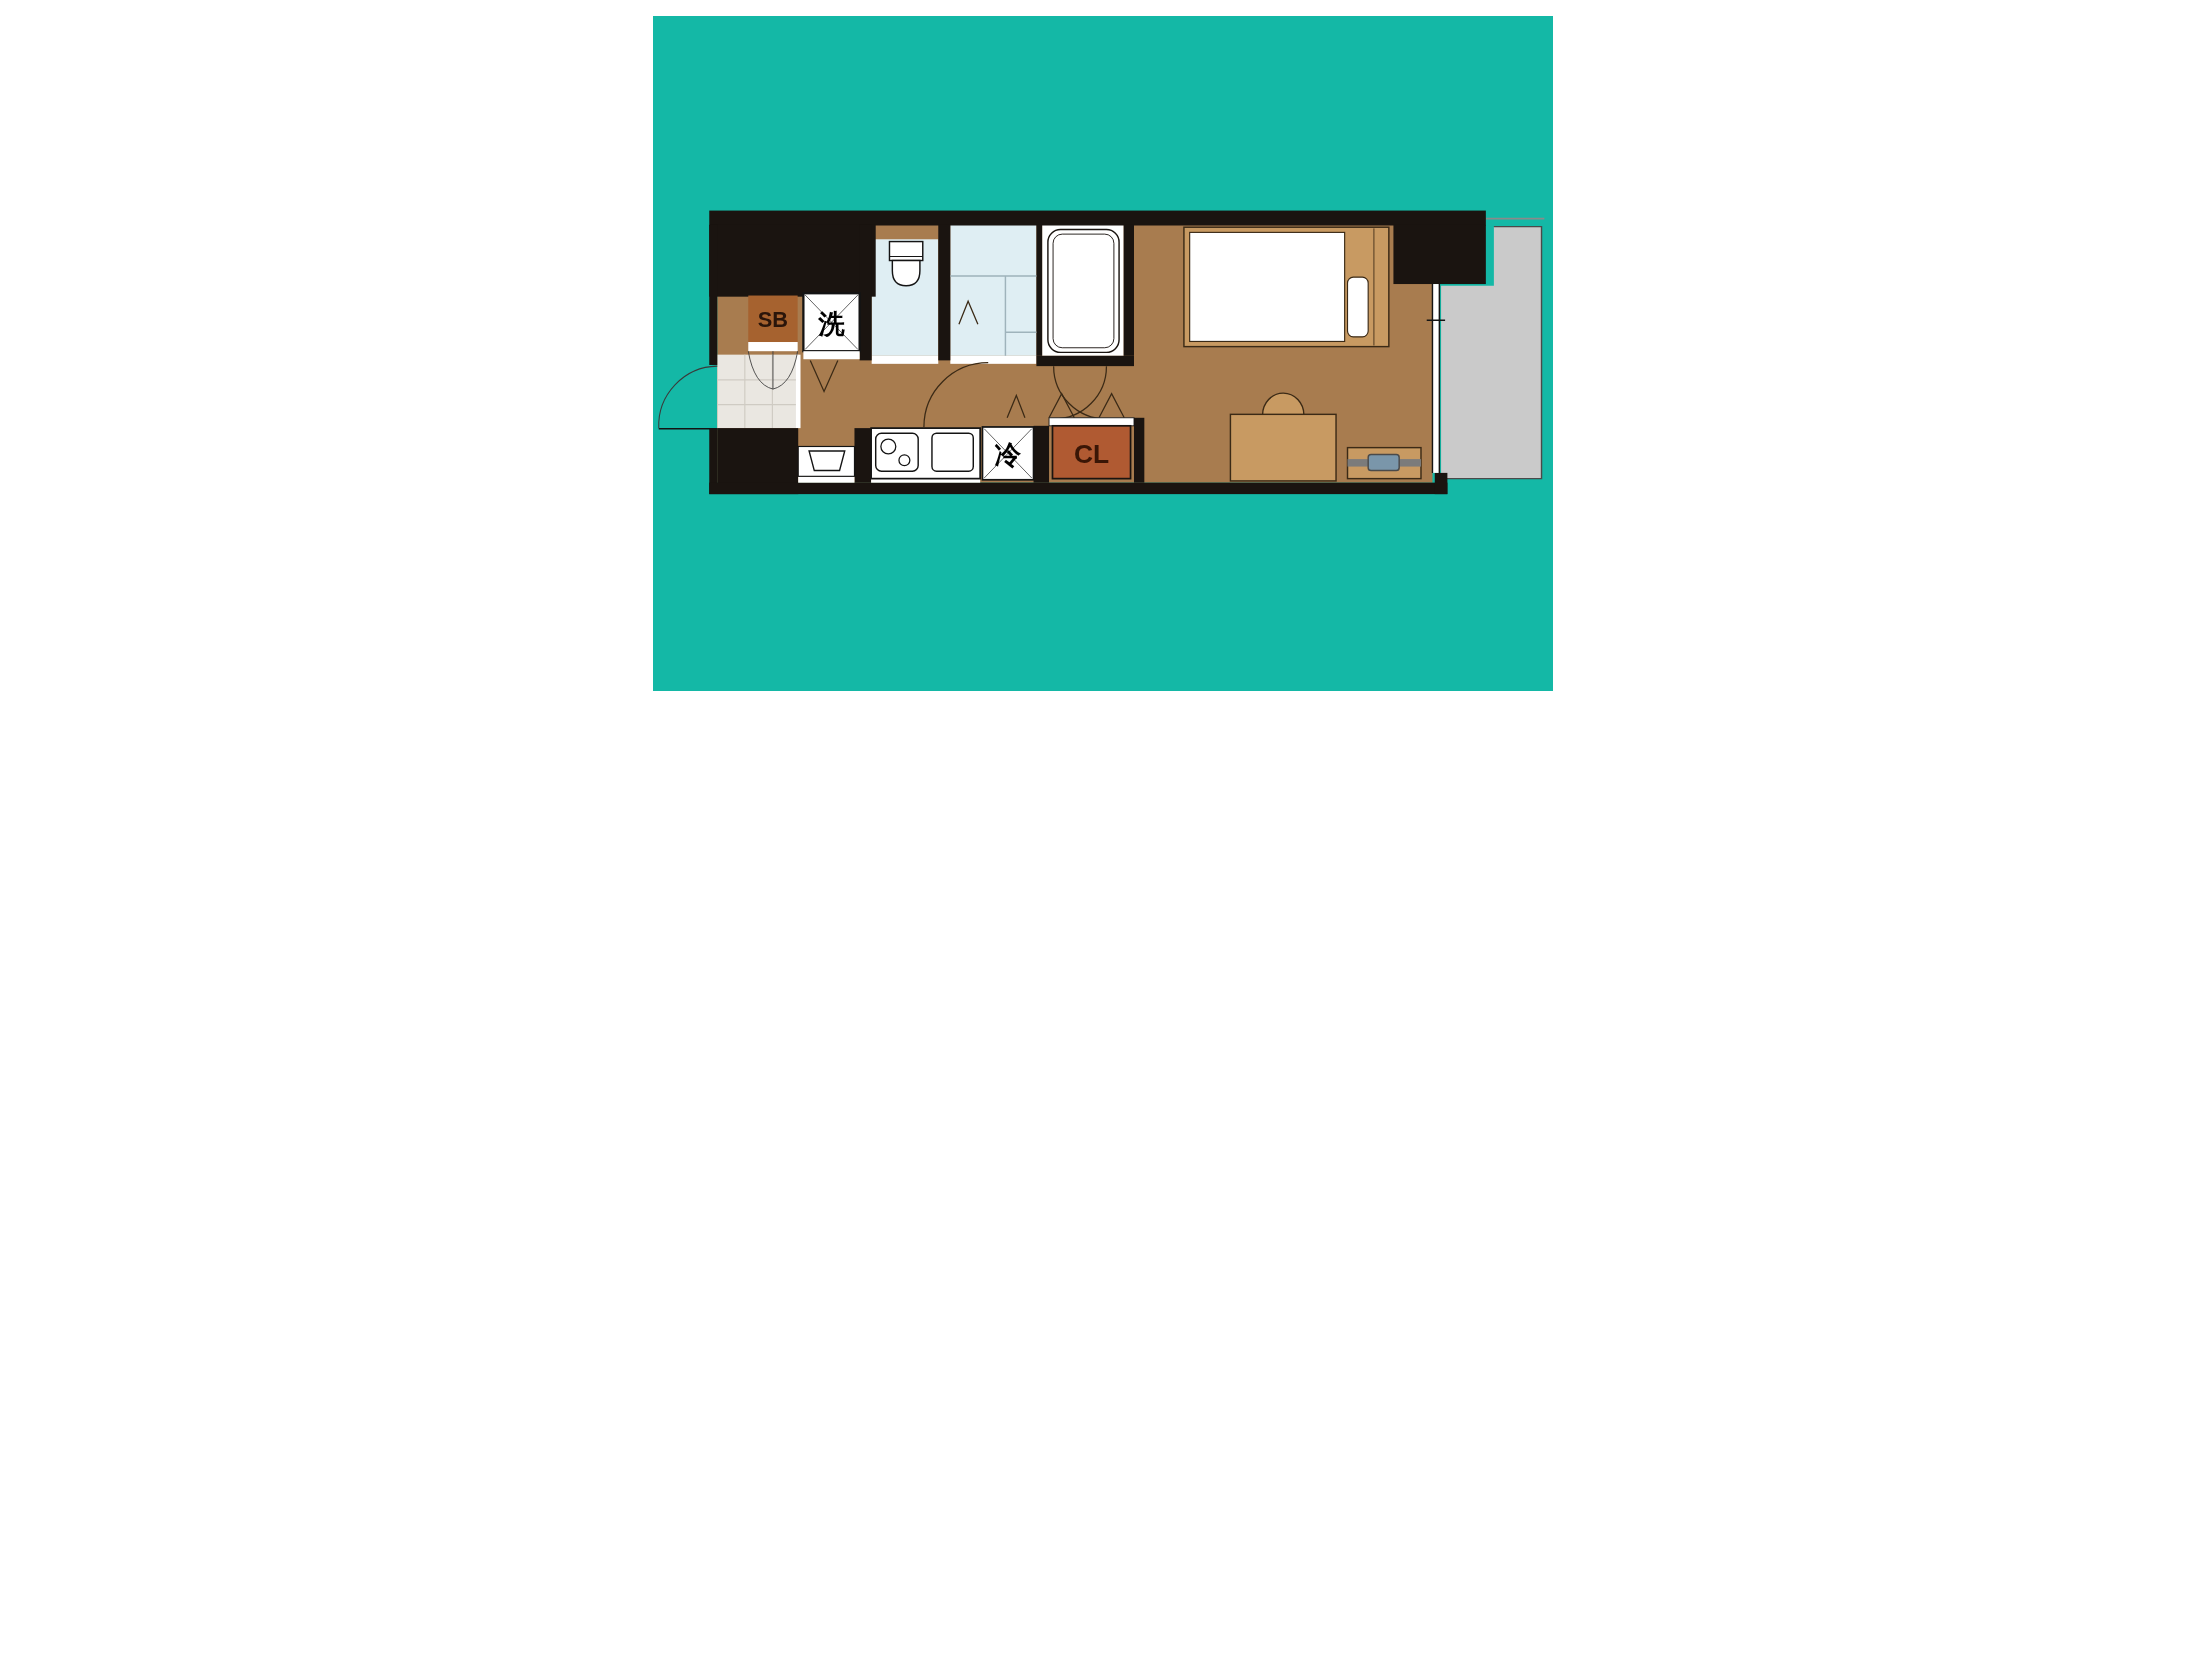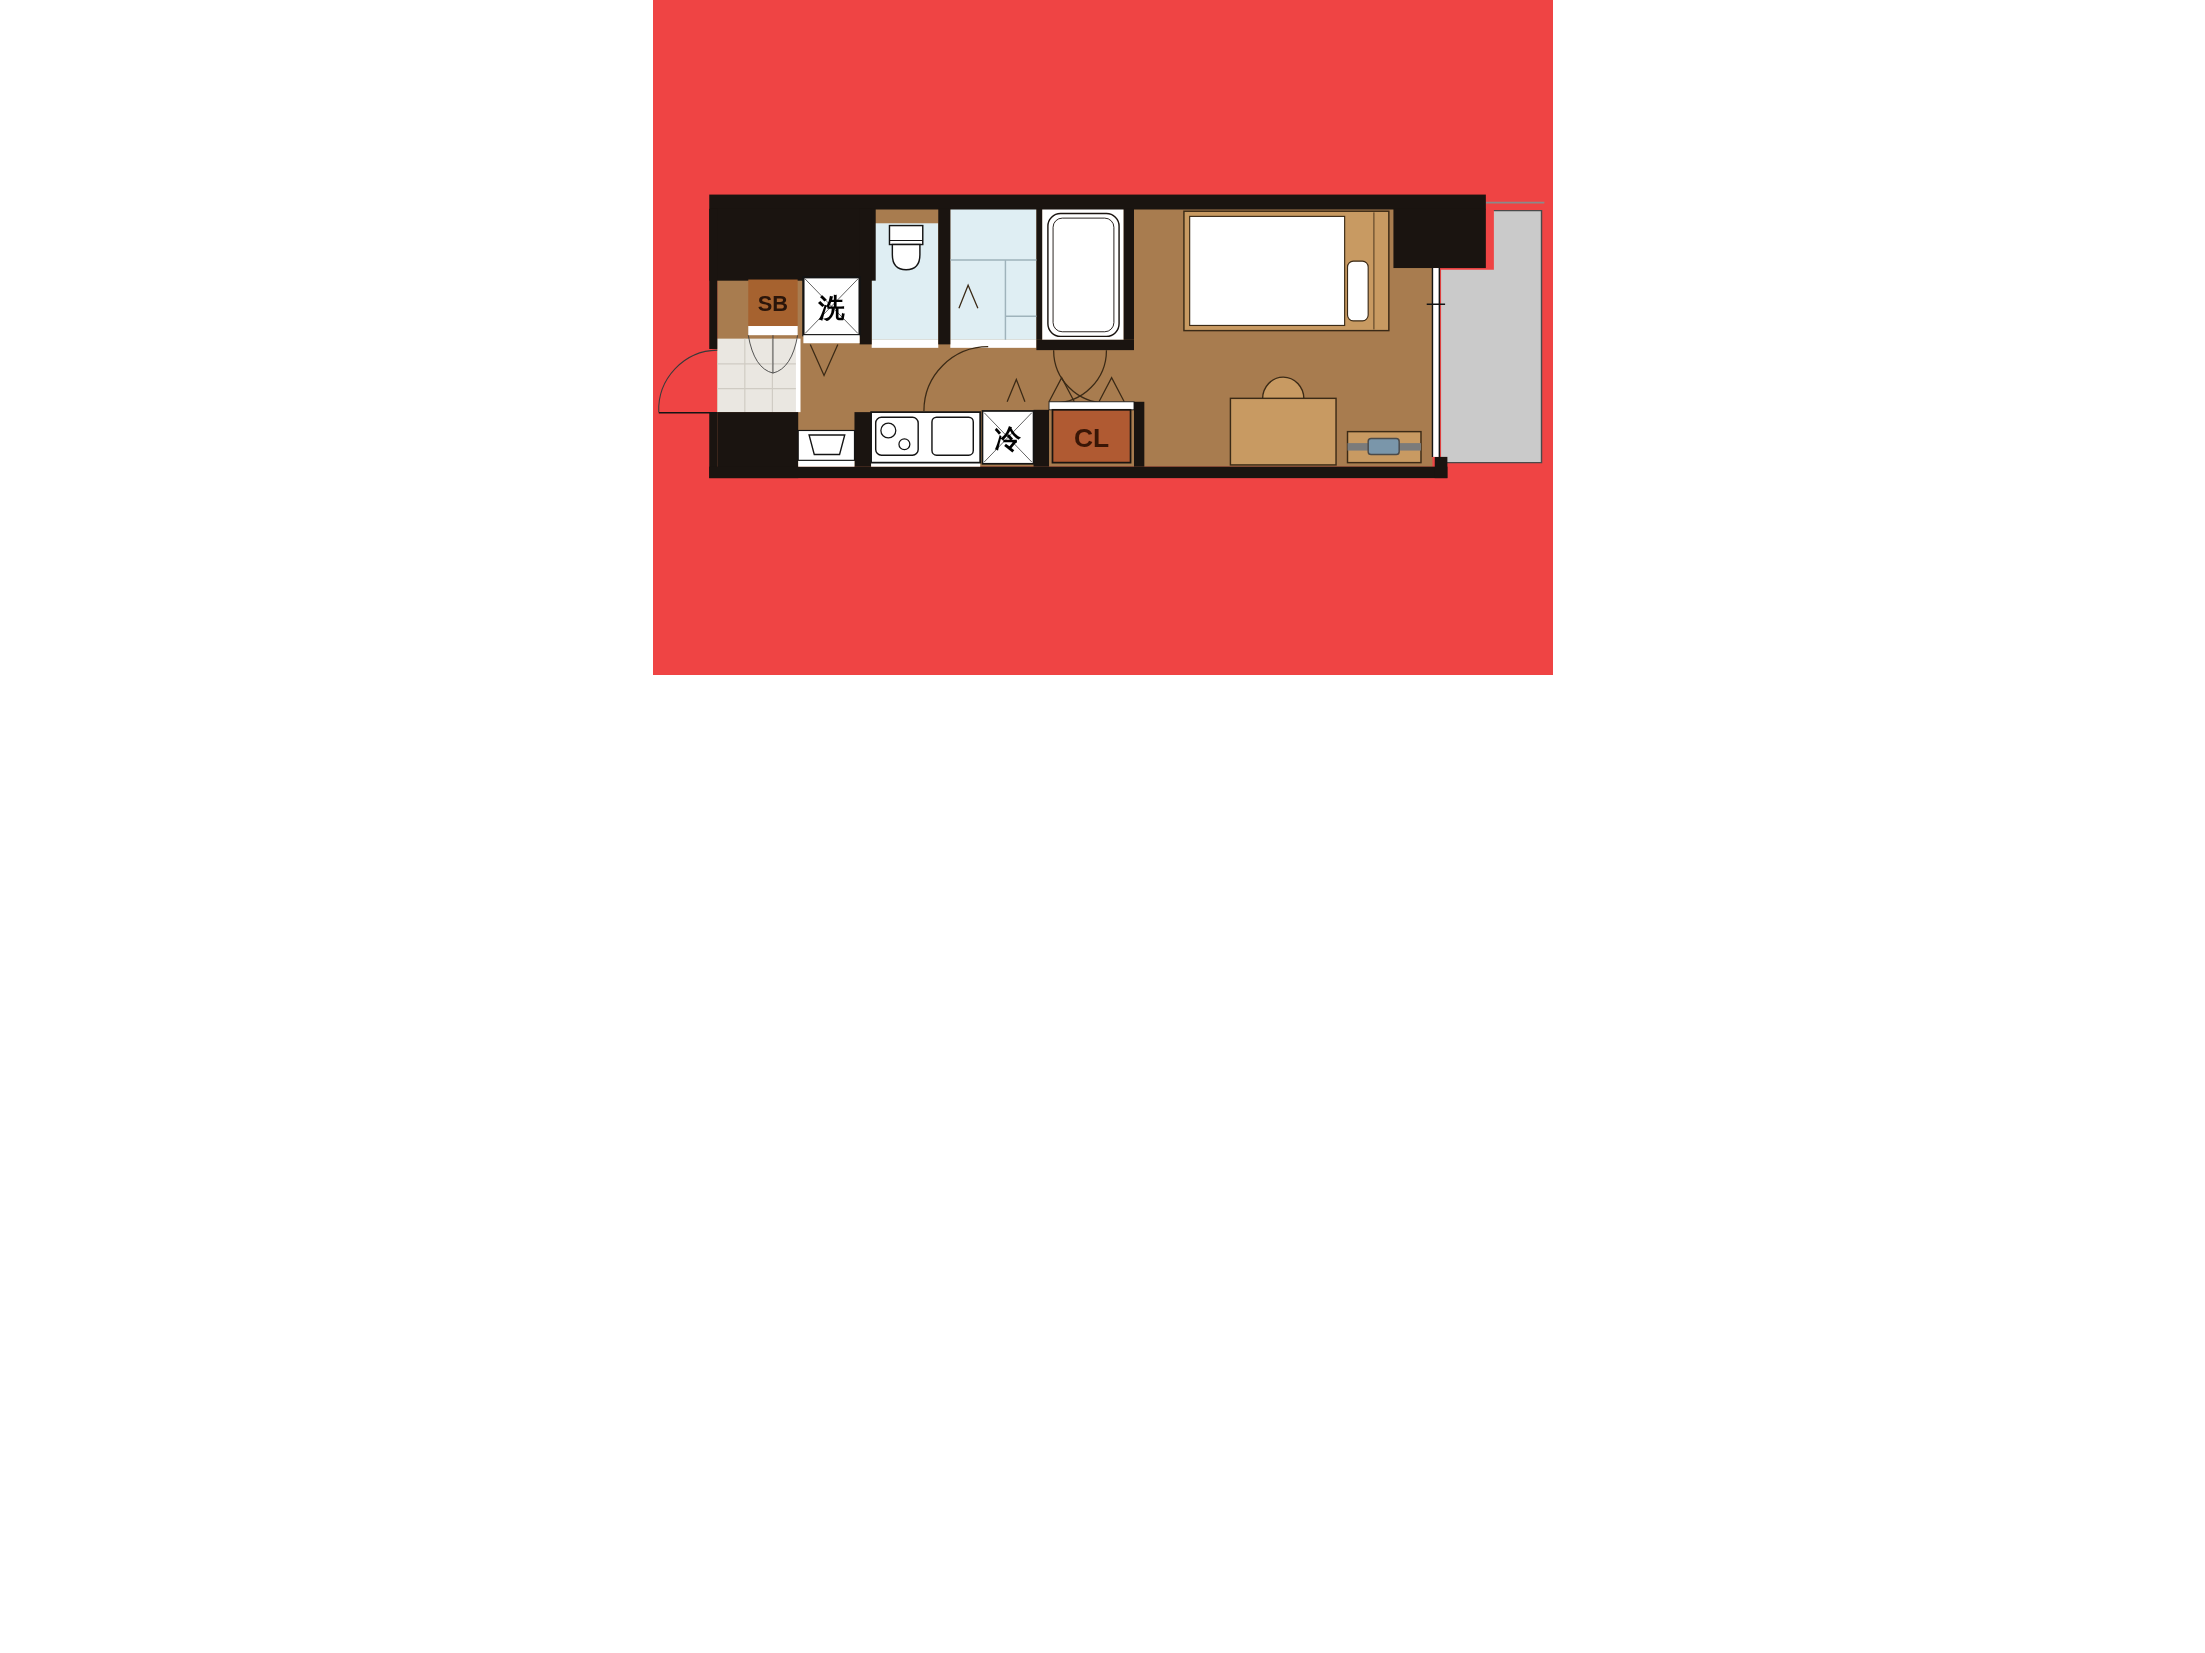--- a/index.html
+++ b/index.html
@@ -1,16 +1,16 @@
 <!DOCTYPE html>
 <html style="--c-wall: #1a1410; --c-floor: #a87c4f; --c-wet: #dfeef3; --c-genkan: #eae7e1; --c-balcony: #cacaca; --c-furn: #c89a62; --c-sb: #a6622f; --c-cl: #b05a32; --c-tv: #7a96aa; --c-line: #3b2a16;font-size:9.2px"><head>
 <meta charset="utf-8">
 <style>
   html,body{margin:0;padding:0;background:#ffffff;}
-  .stage{position:relative;width:900px;height:675px;background:#ef4444;margin:0 auto;
+  .stage{position:relative;width:900px;height:675px;background:#14b8a6;margin:16px auto;
          font-family:"Liberation Sans", sans-serif;}
   svg{position:absolute;left:0;top:0;}
   .wall{fill:var(--c-wall);}
   .floor{fill:var(--c-floor);}
   .wet{fill:var(--c-wet);}
   .genkan{fill:var(--c-genkan);}
   .balcony{fill:var(--c-balcony);}
   .furn{fill:var(--c-furn);stroke:var(--c-line);stroke-width:2.5;}
   .white-fill{fill:#ffffff;}
   .fixture{fill:#ffffff;stroke:#141414;stroke-width:2.5;}

